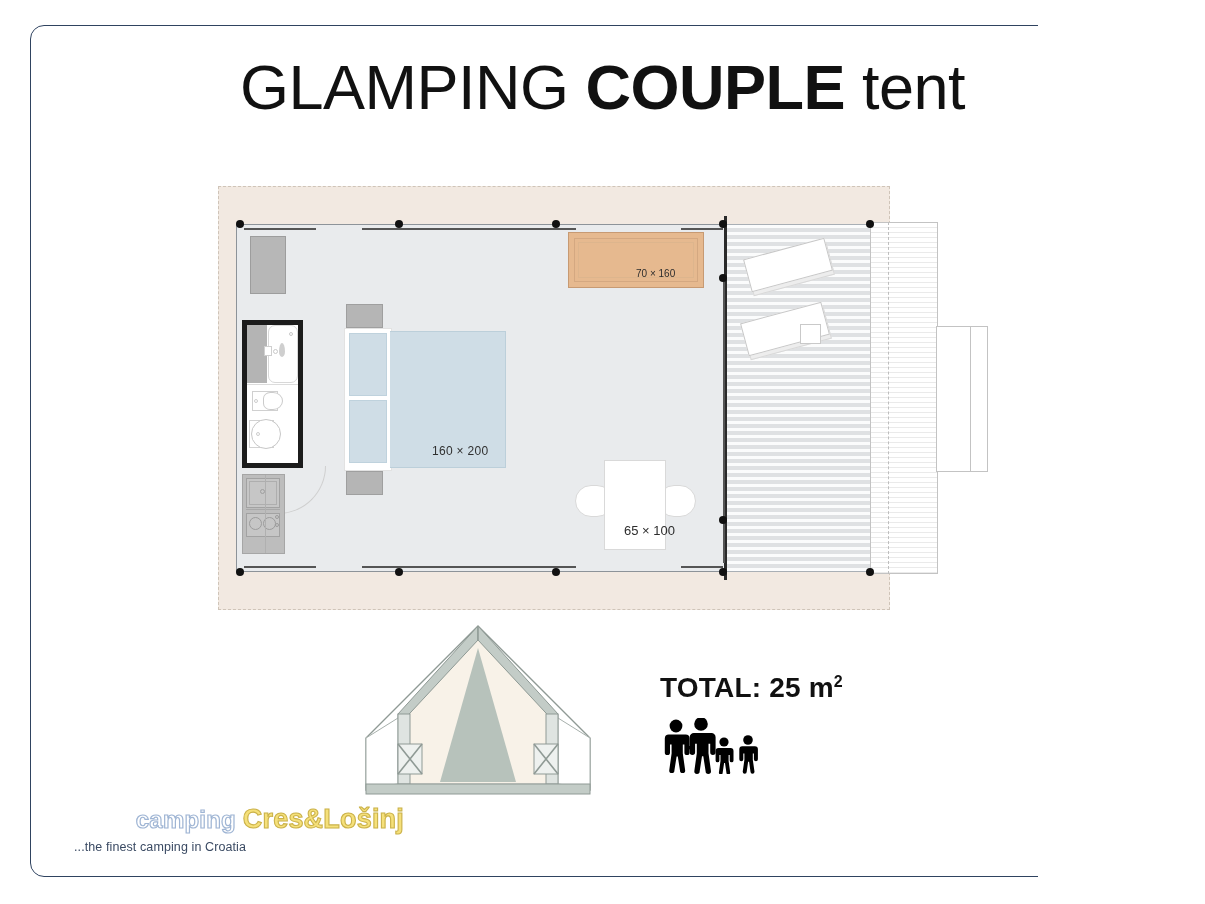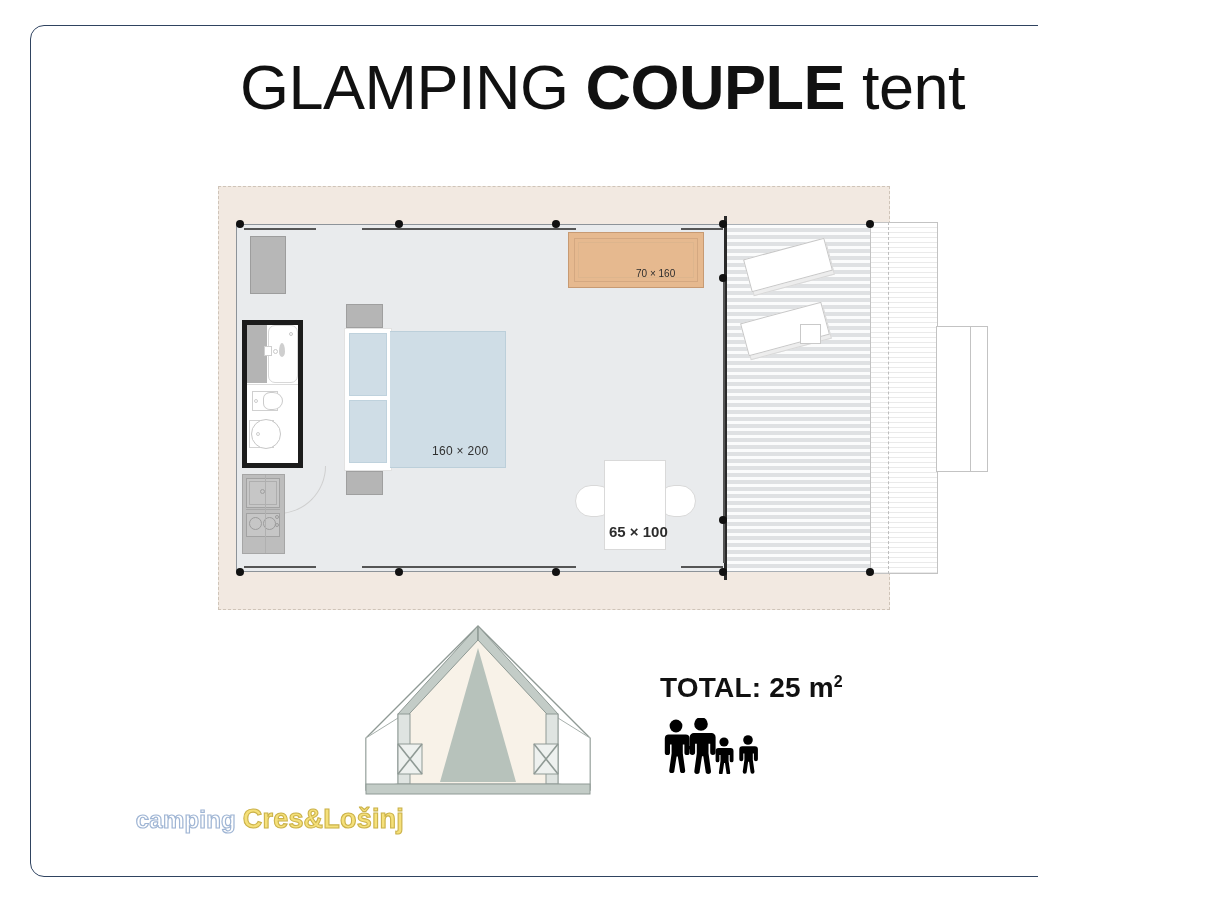--- a/index.html
+++ b/index.html
@@ -87,21 +87,21 @@
   
   .sofa{position:absolute;left:350px;top:46px;width:136px;height:56px;background:#e6b98f;border:1px solid #c79a73;box-sizing:border-box;}
   .sofa-in{position:absolute;left:356px;top:52px;width:124px;height:44px;border:1px solid #d4a881;box-sizing:border-box;}
   .sofa-in2{position:absolute;left:360px;top:56px;width:116px;height:36px;border:1px solid #ddb58d;box-sizing:border-box;}
   .sofa-label{position:absolute;left:418px;top:82px;font-size:10px;color:#2d2d2d;}
 
   
   .tbl{position:absolute;left:386px;top:274px;width:62px;height:90px;background:#fff;border:1px solid #d9d9d9;box-sizing:border-box;}
   .ch-l{position:absolute;left:357px;top:299px;width:38px;height:32px;background:#fff;border:1px solid #d9d9d9;border-radius:16px;box-sizing:border-box;}
   .ch-r{position:absolute;left:440px;top:299px;width:38px;height:32px;background:#fff;border:1px solid #d9d9d9;border-radius:16px;box-sizing:border-box;}
-  .tbl-label{position:absolute;left:391px;top:337px;font-size:15px;color:#2d2d2d;font-weight:bold;}
+  .tbl-label{position:absolute;left:406px;top:337px;font-size:13px;color:#2d2d2d;}
 
   
   .lounge{position:absolute;background:#fff;border:1px solid #c8c8c8;box-sizing:border-box;}
   .lounge-sh{position:absolute;background:#ededed;border:1px solid #d8d8d8;box-sizing:border-box;}
   .sidetbl{position:absolute;left:582px;top:138px;width:21px;height:20px;background:#fff;border:1px solid #c9c9c9;box-sizing:border-box;}
 
   
   #tent{position:absolute;left:362px;top:622px;width:232px;height:180px;}
 
   
@@ -275,15 +275,16 @@
         <g fill="#000">
           <circle cx="88" cy="22" r="4.8"></circle>
           <path d="M81.1 28.2 h13.8 a3 3 0 0 1 3 3 v10 a2 2 0 0 1 -4 0 v-5.6 h-1.1 v6.2 l1.7 12 a2 2 0 0 1 -4 0 l-1.4 -10 h-1 l-1.4 10 a2 2 0 0 1 -4 0 l1.7 -12 v-6.2 h-1.1 v5.6 a2 2 0 0 1 -4 0 v-10 a3 3 0 0 1 3 -3 z"></path>
         </g>
       </svg>
     </div>
   </div>
 
   <div id="logo">
     <div id="logo-line1"><span id="logo-camping">camping </span><span id="logo-cres">Cres&amp;Lošinj</span></div>
+    <div id="logo-tag">...the finest camping in Croatia</div>
   </div>
 
 </div>
 
 </body></html>

